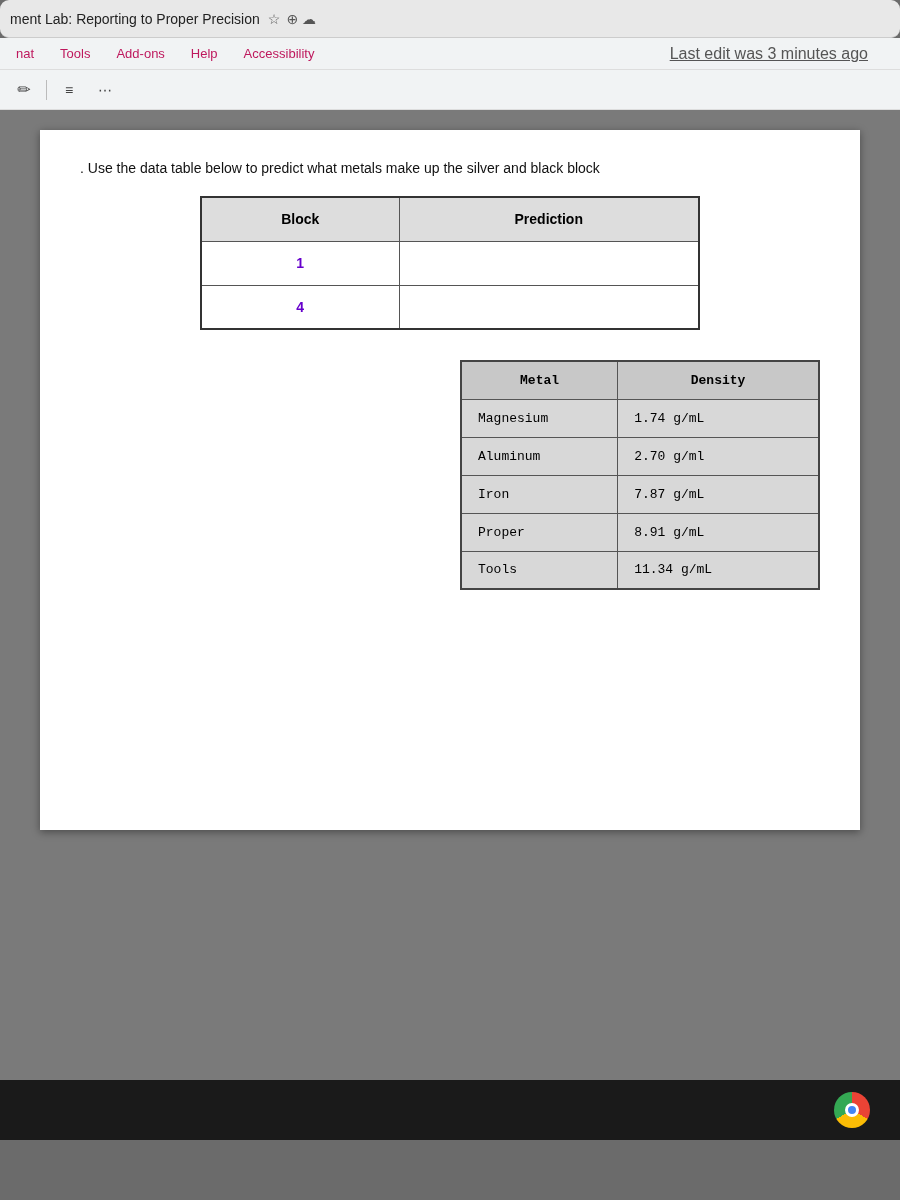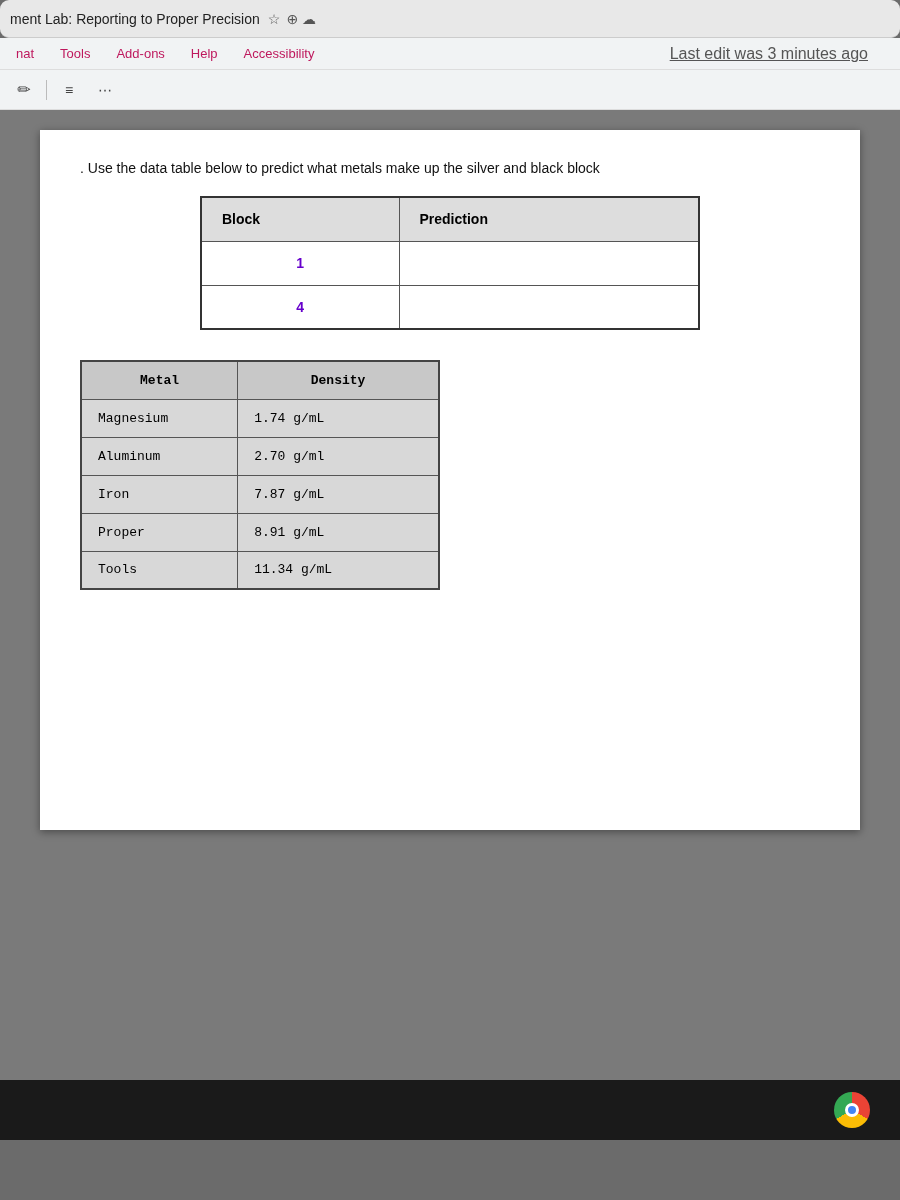--- a/index.html
+++ b/index.html
@@ -129,36 +129,37 @@
       padding: 10px 20px;
       text-align: left;
       font-size: 14px;
       font-weight: normal;
       height: 44px;
     }
 
     .block-table th {
       background: #ddd;
       font-weight: bold;
+      text-align: center;
     }
 
     .block-table td:first-child {
       text-align: center;
       color: #6600cc;
       font-weight: bold;
     }
 
     .block-table td:last-child {
       width: 300px;
     }
 
     
     .metal-table-wrap {
       display: flex;
-      justify-content: flex-start;
+      justify-content: flex-end;
       margin-top: 10px;
     }
 
     .metal-table {
       border-collapse: collapse;
       width: 360px;
       border: 2px solid #444;
       background: #d8d8d8;
     }
 

